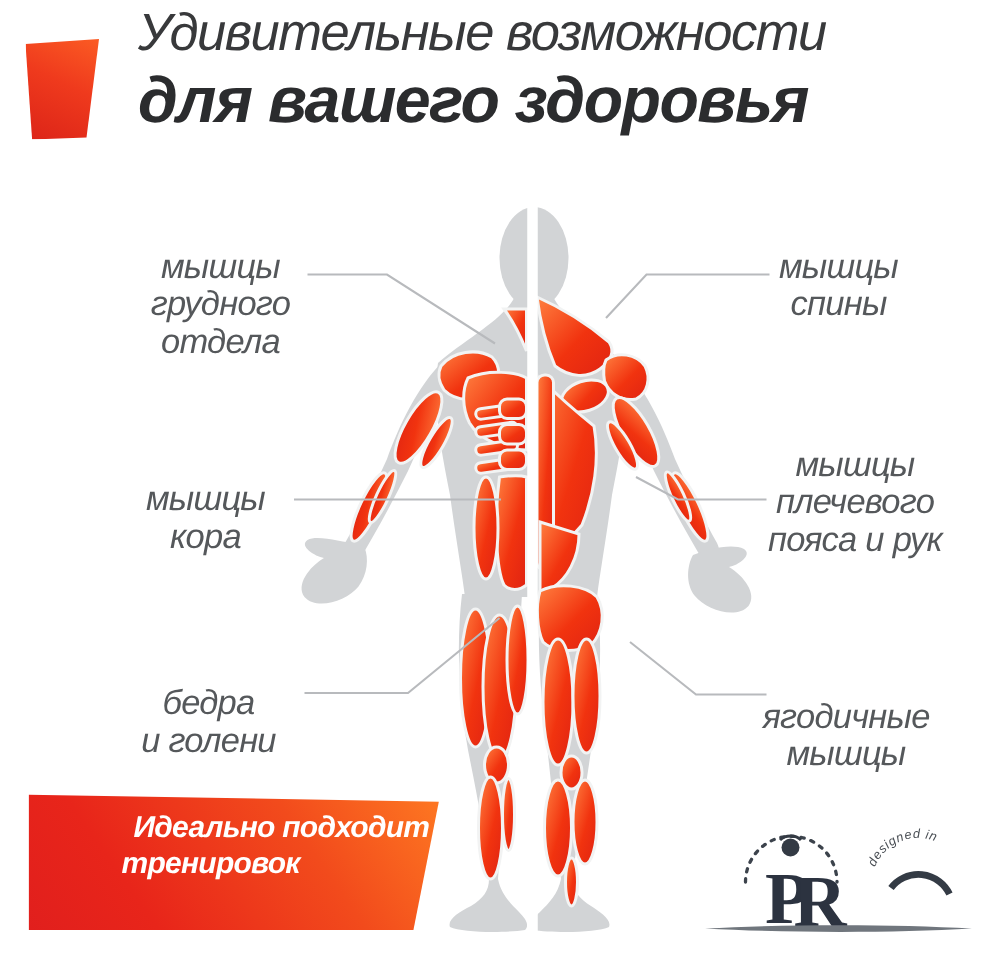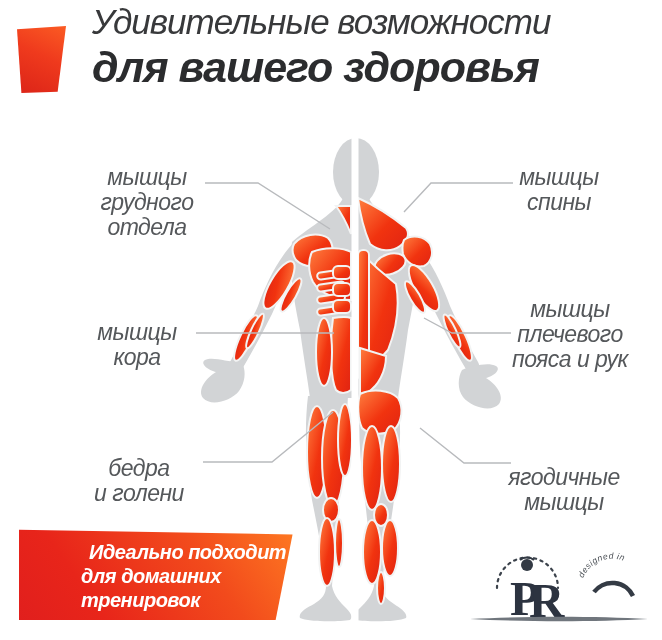--- a/index.html
+++ b/index.html
@@ -138,21 +138,20 @@
   <div class="lbl" id="lbl-arms">мышцы
 плечевого
 пояса и рук</div>
   <div class="lbl" id="lbl-thighs">бедра
 и голени</div>
   <div class="lbl" id="lbl-glutes">ягодичные
 мышцы</div>
 
   <div class="banner">
     <div class="b1">Идеально подходит</div>
-    <div class="b2">для домашних</div>
     <div class="b3">тренировок</div>
   </div>
 
   <svg id="logos" viewBox="0 0 196 92">
     <defs>
       <path id="designArc" d="M116 44 A31 31 0 0 1 177 50" fill="none"></path>
     </defs>
 
     <g>
       <path d="M31 50 A30 30 0 0 1 92 50" fill="none" stroke="#3c434c" stroke-width="2.2" stroke-dasharray="2.2 4.6" stroke-linecap="round"></path>

